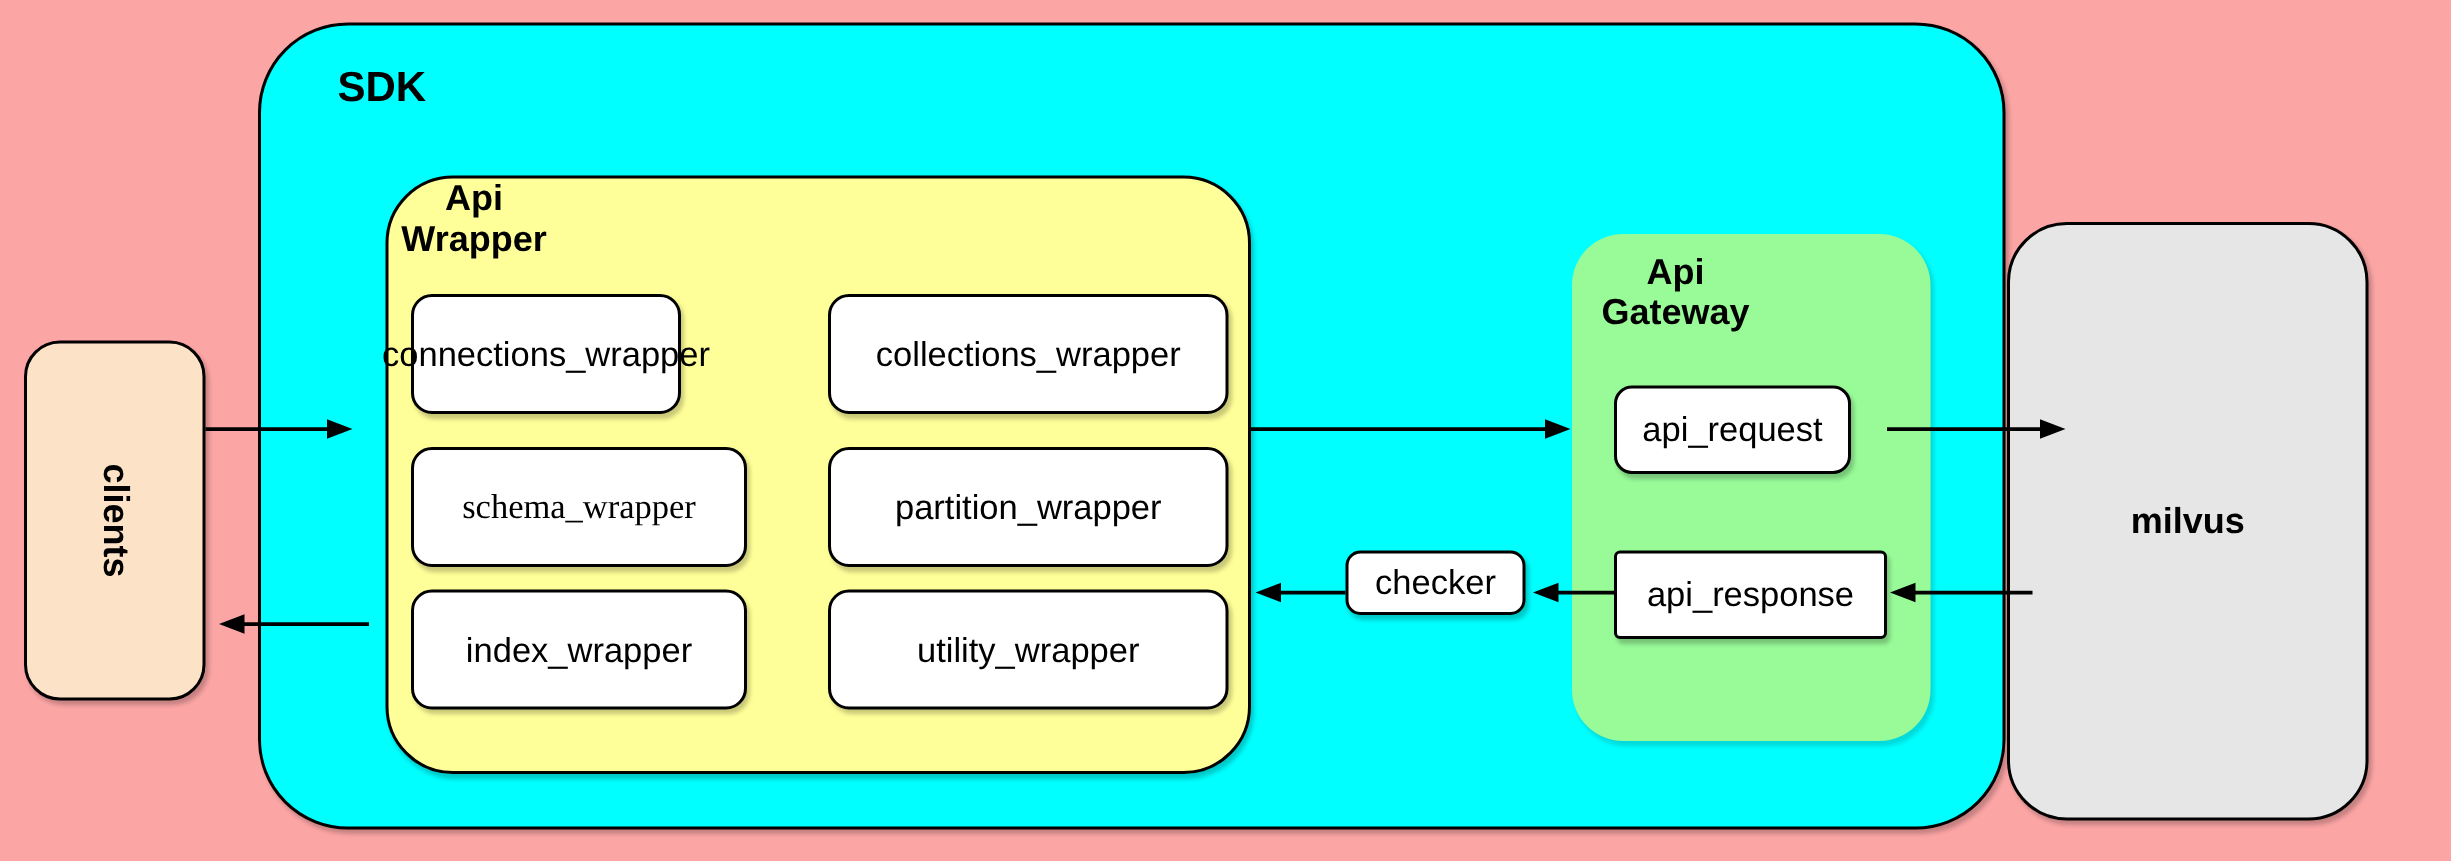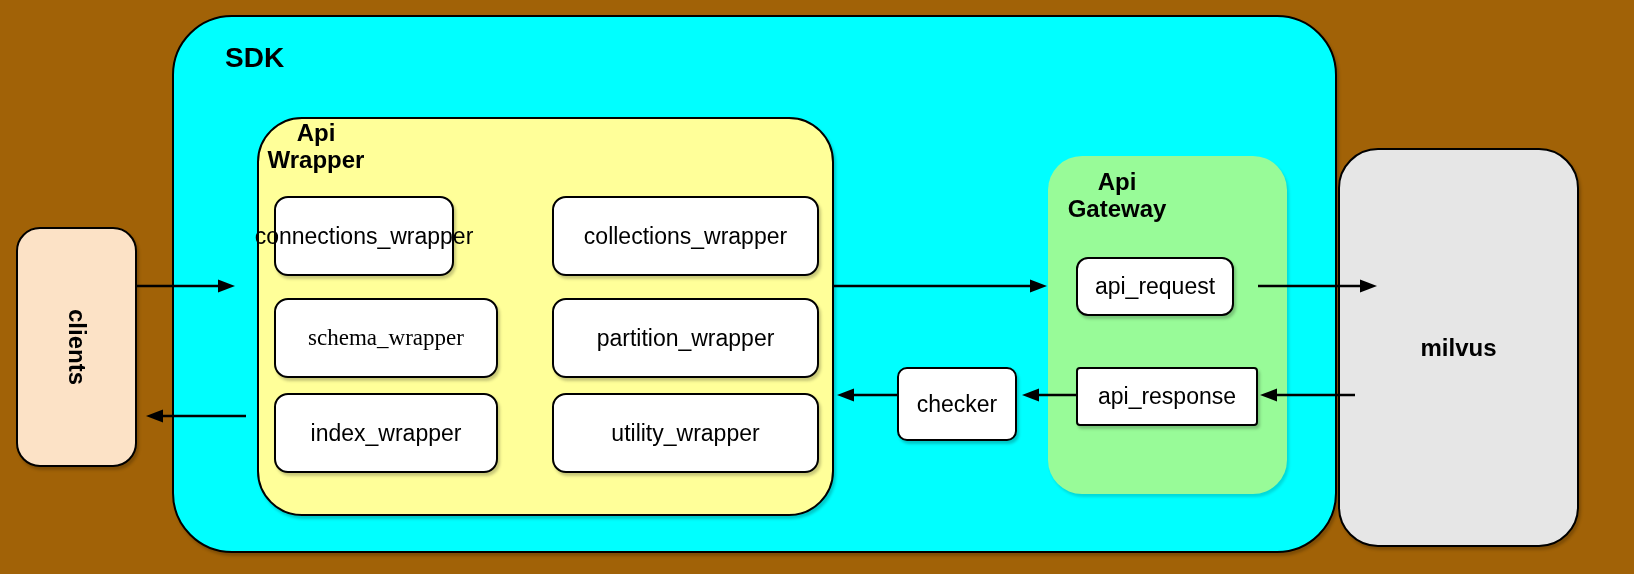--- a/index.html
+++ b/index.html
@@ -3,21 +3,21 @@
 <meta charset="utf-8">
 <style>
   * { margin: 0; padding: 0; box-sizing: border-box; }
   html, body { background: #ffffff; }
   body { font-family: "Liberation Sans", sans-serif; color: #000; }
 
   .canvas {
     position: relative;
     width: 1634px;
     height: 574px;
-    background: #a16207;
+    background: #fca5a5;
     overflow: hidden;
   }
 
   .shape {
     position: absolute;
     border: 2px solid #000;
     box-shadow: 2px 3px 3px rgba(0,0,0,0.22);
   }
 
   
@@ -82,21 +82,21 @@
     text-align: center;
   }
   .module { border-radius: 14px; }
   .m-connections { left: 274px; top: 196px; width: 180px; height: 80px; }
   .m-collections { left: 552px; top: 196px; width: 267px; height: 80px; }
   .m-schema      { left: 274px; top: 298px; width: 224px; height: 80px; font-family: Liberation Serif, serif; }
   .m-partition   { left: 552px; top: 298px; width: 267px; height: 80px; }
   .m-index       { left: 274px; top: 393px; width: 224px; height: 80px; text-align: center; }
   .m-utility     { left: 552px; top: 393px; width: 267px; height: 80px; border-radius: 14px; }
 
-  .checker { left: 897px; top: 367px; width: 120px; height: 74px; border-radius: 10px; }
+  .checker { left: 897px; top: 367px; width: 120px; height: 43px; border-radius: 10px; }
   .api-request  { left: 1076px; top: 257px; width: 158px; height: 59px; border-radius: 12px; }
   .api-response { left: 1076px; top: 367px; width: 182px; height: 59px; border-radius: 4px; }
 
   .arrows {
     position: absolute; left: 0; top: 0;
     width: 1634px; height: 574px;
     pointer-events: none;
   }
   .arrows line { stroke: #000; stroke-width: 2.5; }
   .arrows polygon { fill: #000; }

